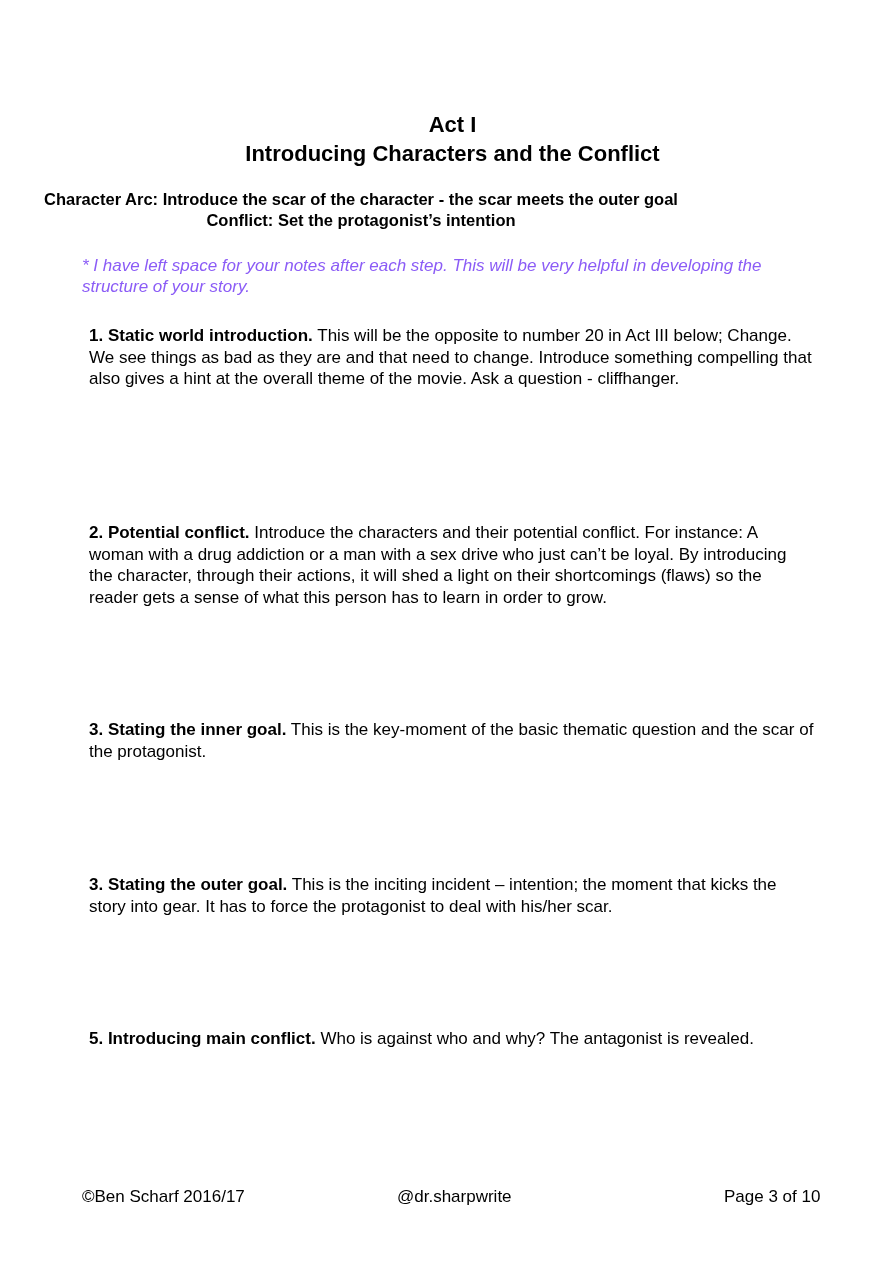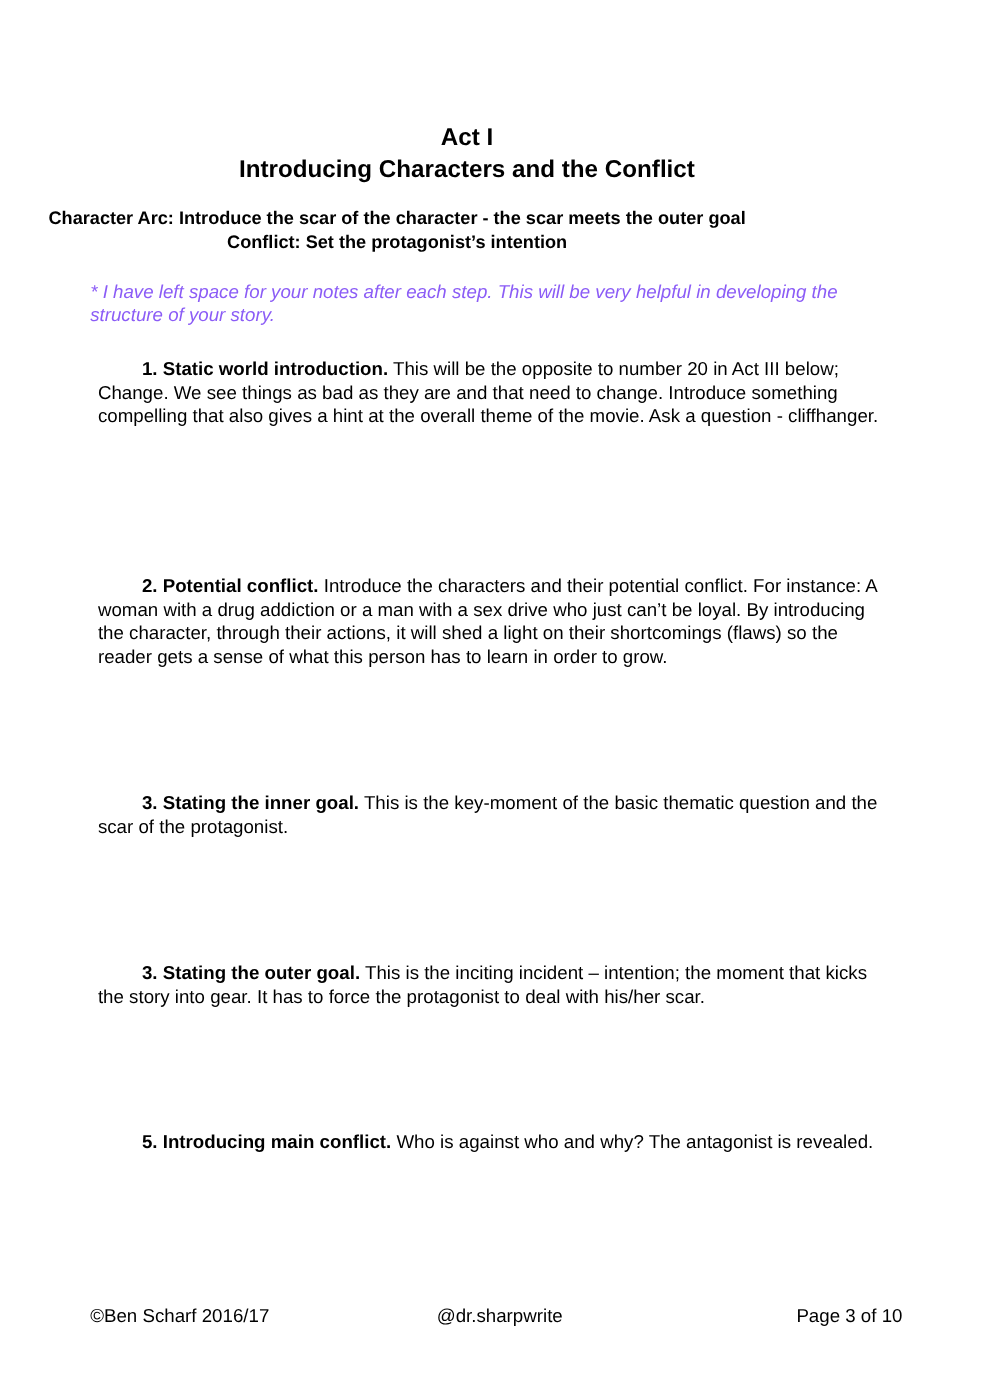--- a/index.html
+++ b/index.html
@@ -1,26 +1,26 @@
 <!DOCTYPE html>
 <html><head>
 <meta charset="utf-8">
 <style>
   html, body { margin: 0; padding: 0; background: #ffffff; }
   body { width: 893px; height: 1266px; position: relative; overflow: hidden;
          font-family: "Liberation Sans", sans-serif; color: #000; }
-  .title { position: absolute; left: 0; width: 849px; text-align: center; font-weight: bold; font-size: 22px; }
+  .title { position: absolute; left: 0; width: 849px; text-align: center; font-weight: bold; font-size: 22px; padding-left: 28px; }
   #act { top: 112px; }
   #subtitle { top: 141px; }
   .sub { position: absolute; left: 0; width: 722px; text-align: center; font-weight: bold; font-size: 16.5px; }
   #arc { top: 190px; }
   #conflict { top: 211px; }
   .note { position: absolute; left: 82px; width: 740px; color: #ff0000; font-style: italic; font-size: 17px; line-height: 21px; top: 255px; }
   .step { position: absolute; left: 89px; width: 725px; font-size: 17px; line-height: 21.5px; }
-  .step b { font-weight: bold; margin-left: 40px; }
+  .step b { font-weight: bold; }
   #s1 { top: 325px; }
   #s2 { top: 522px; }
   #s3 { top: 719px; }
   #s4 { top: 874px; }
   #s5 { top: 1028px; }
   .footer { position: absolute; top: 1187px; font-size: 17px; }
   #f-left { left: 82px; }
   #f-mid { left: 397px; }
   #f-right { left: 724px; }
 </style>

